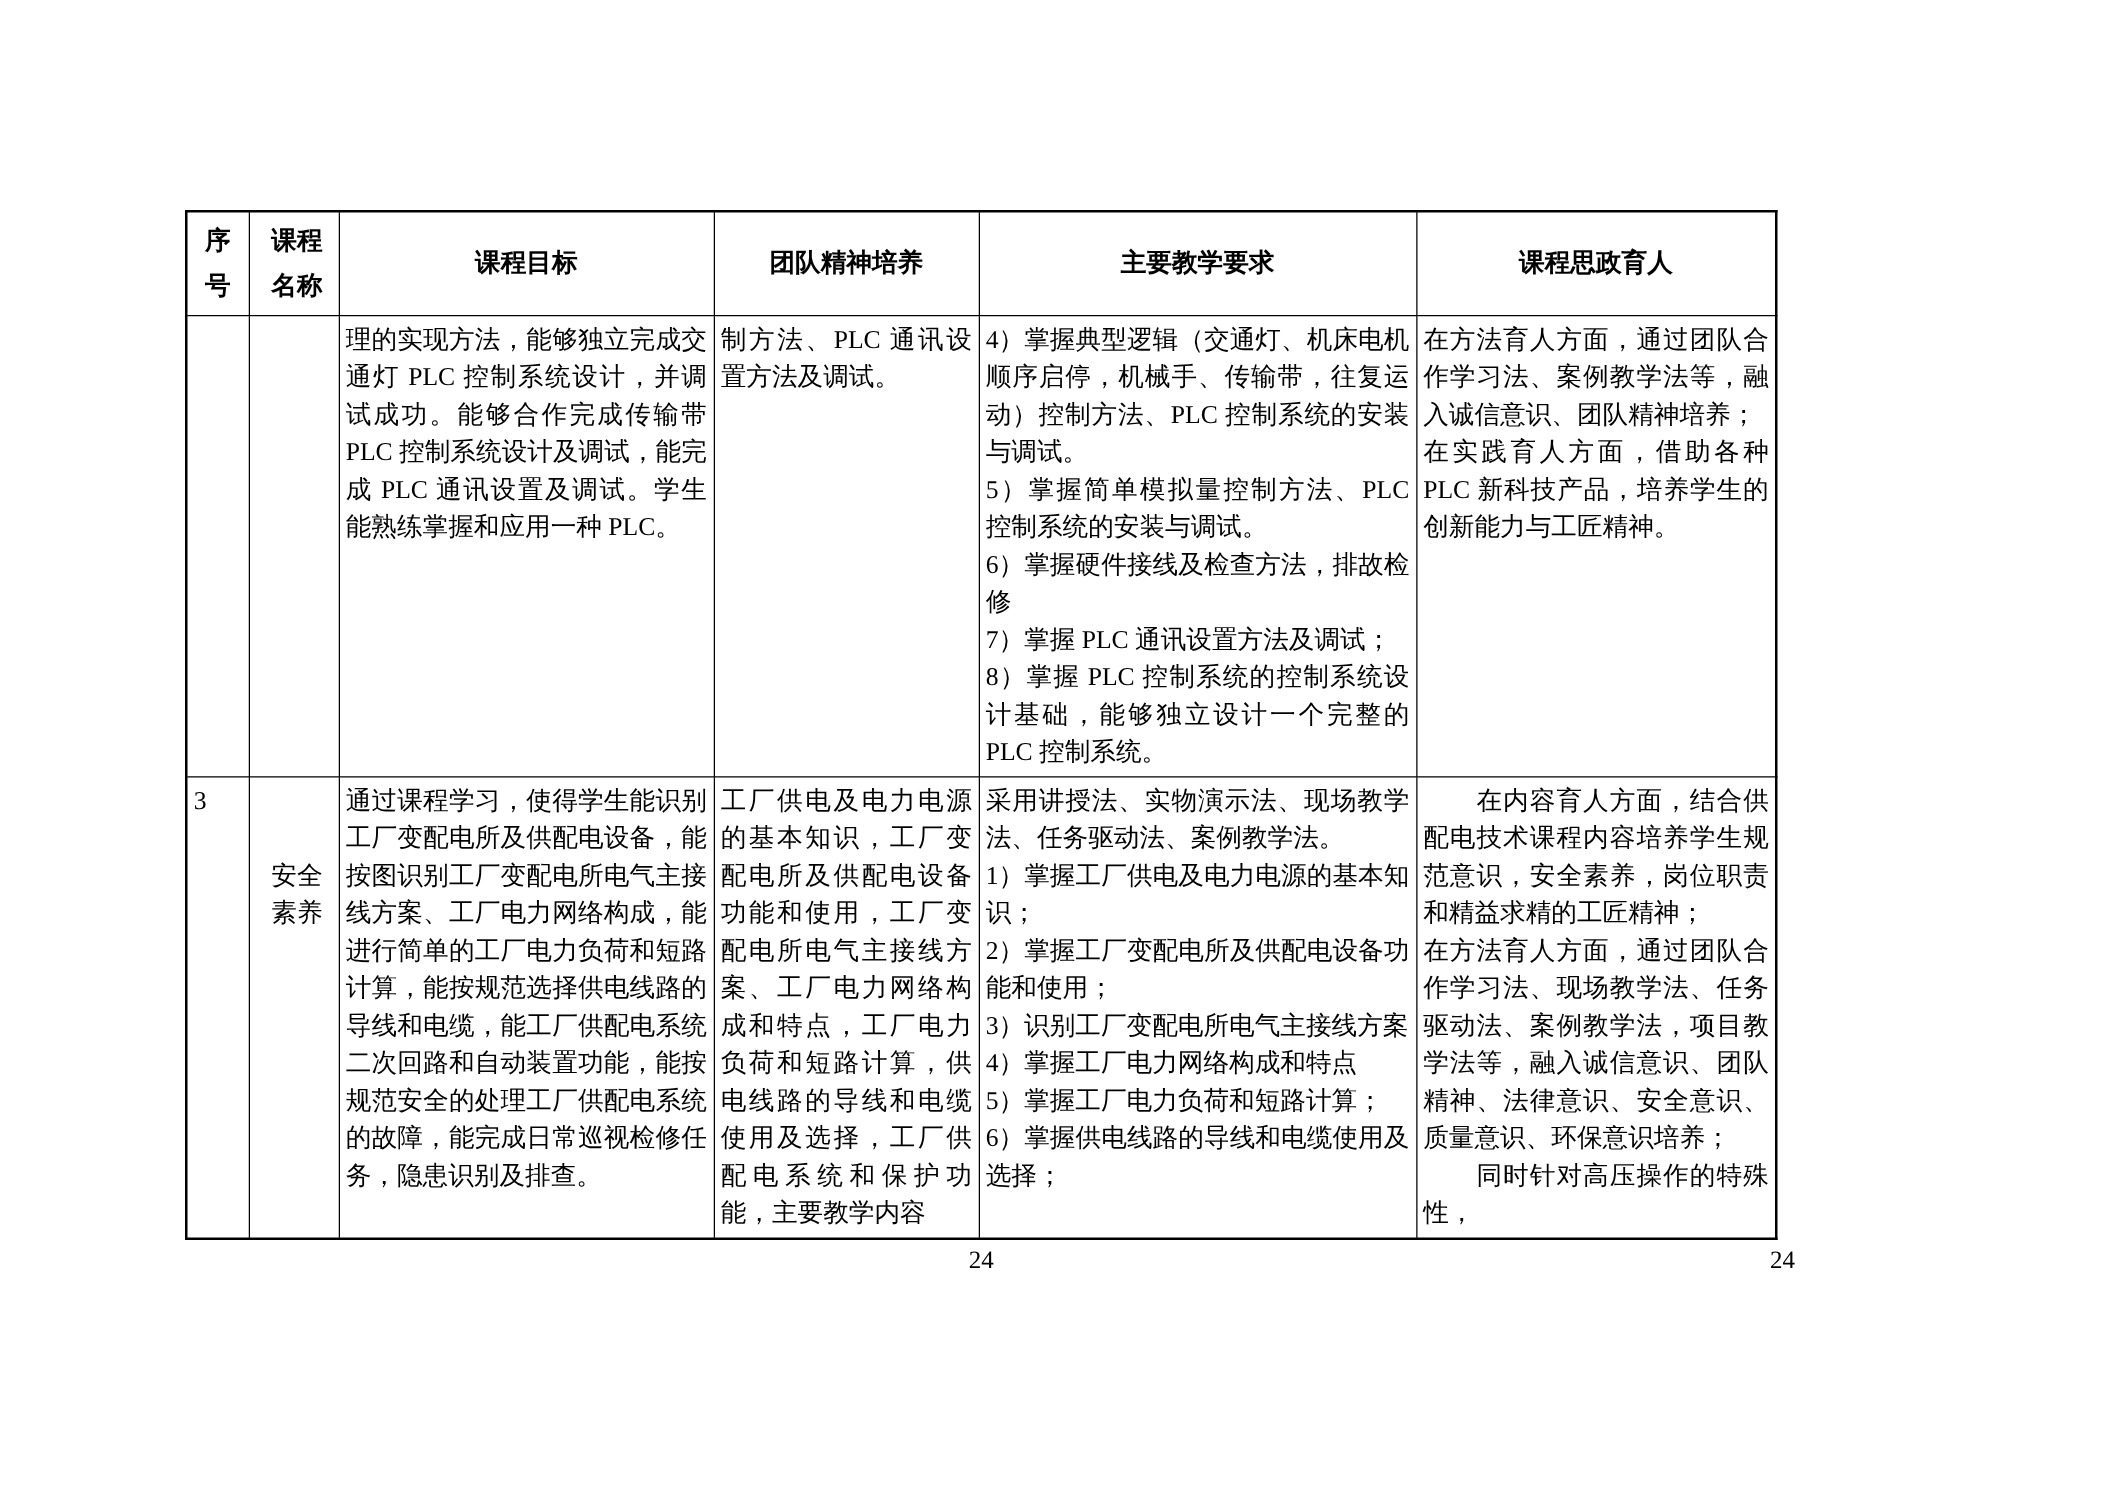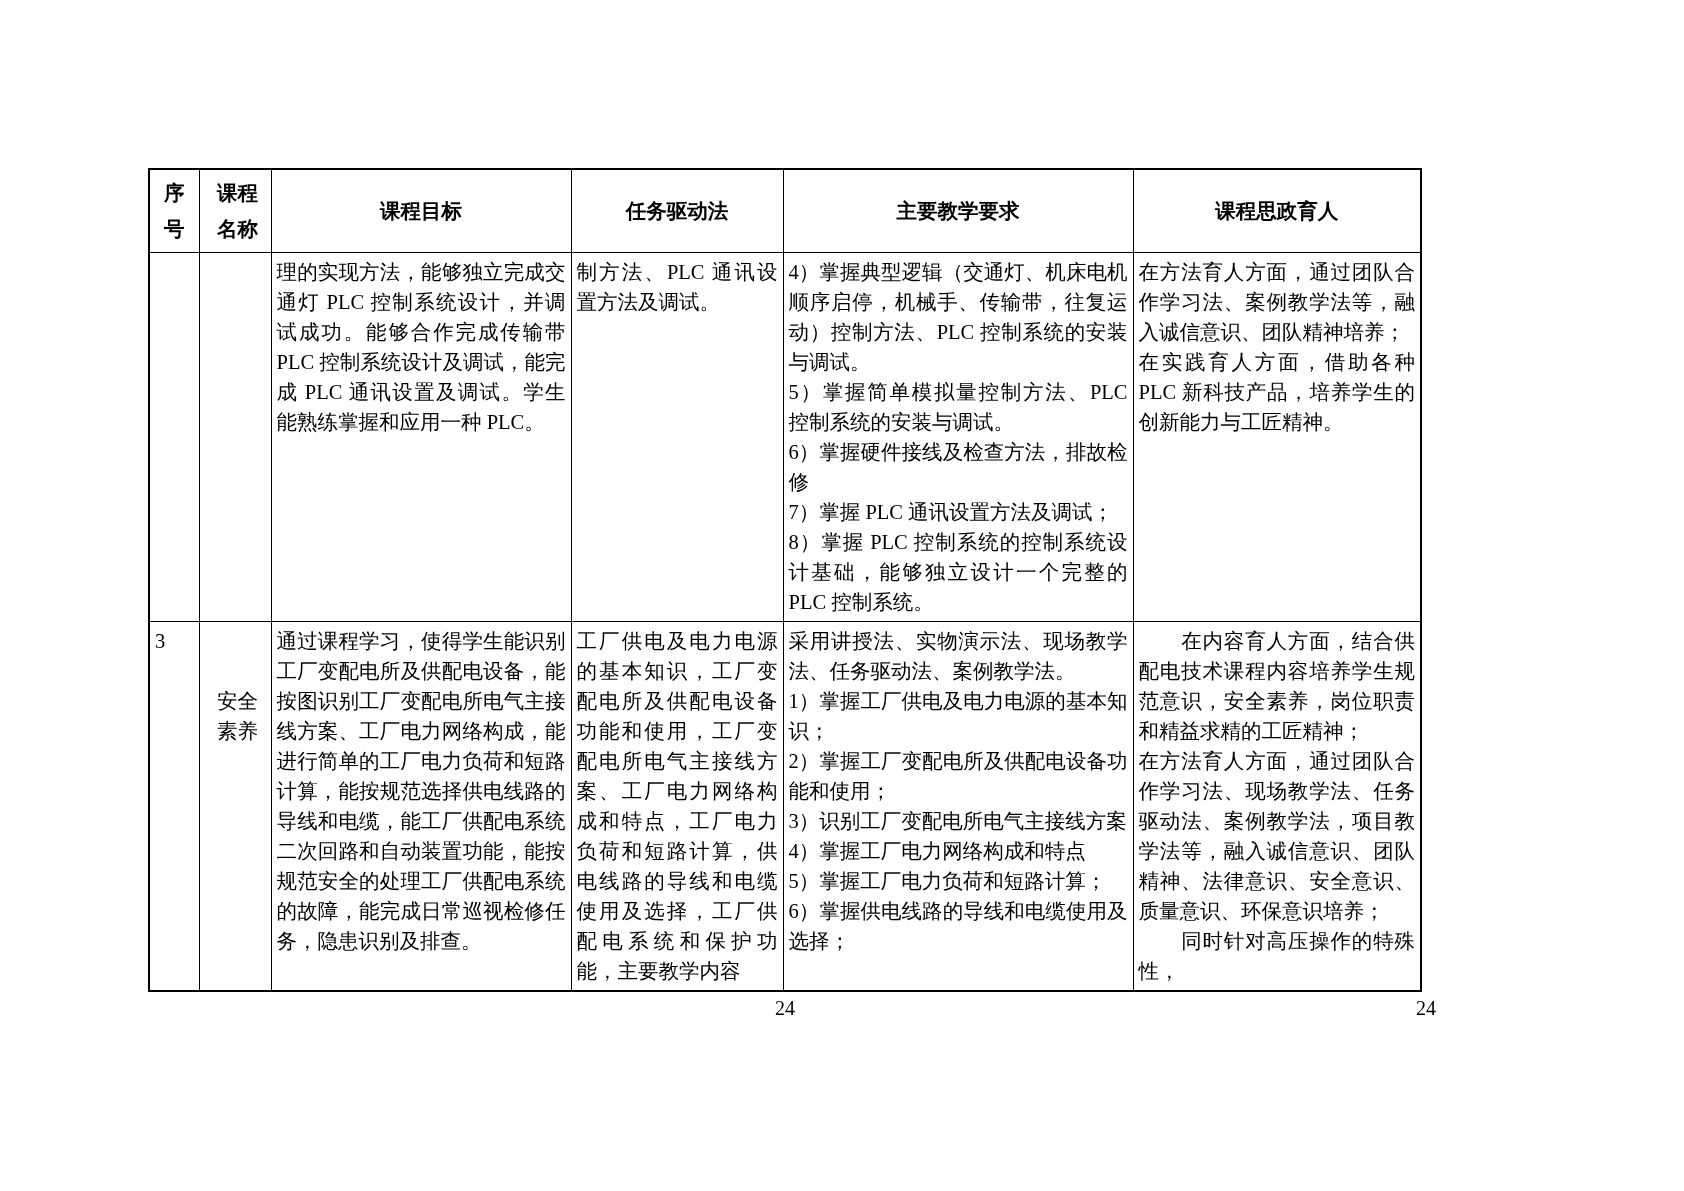--- a/index.html
+++ b/index.html
@@ -90,21 +90,21 @@
     </colgroup>
     <thead>
       <tr>
         <th>
           <span class="vstack w1">序号</span>
         </th>
         <th>
           <span class="vstack w2">课程名称</span>
         </th>
         <th>课程目标</th>
-        <th>任务驱动法</th>
+        <th>团队精神培养</th>
         <th>主要教学要求</th>
         <th>课程思政育人</th>
       </tr>
     </thead>
     <tbody>
       <tr class="row-tall">
         <td class="cell-center cell-num"></td>
         <td class="cell-center"></td>
         <td class="lh-lg">理的实现方法，能够独立完成交通灯 PLC 控制系统设计，并调试成功。能够合作完成传输带 PLC 控制系统设计及调试，能完成 PLC 通讯设置及调试。学生能熟练掌握和应用一种 PLC。</td>
         <td class="lh-lg">制方法、PLC 通讯设置方法及调试。</td>

